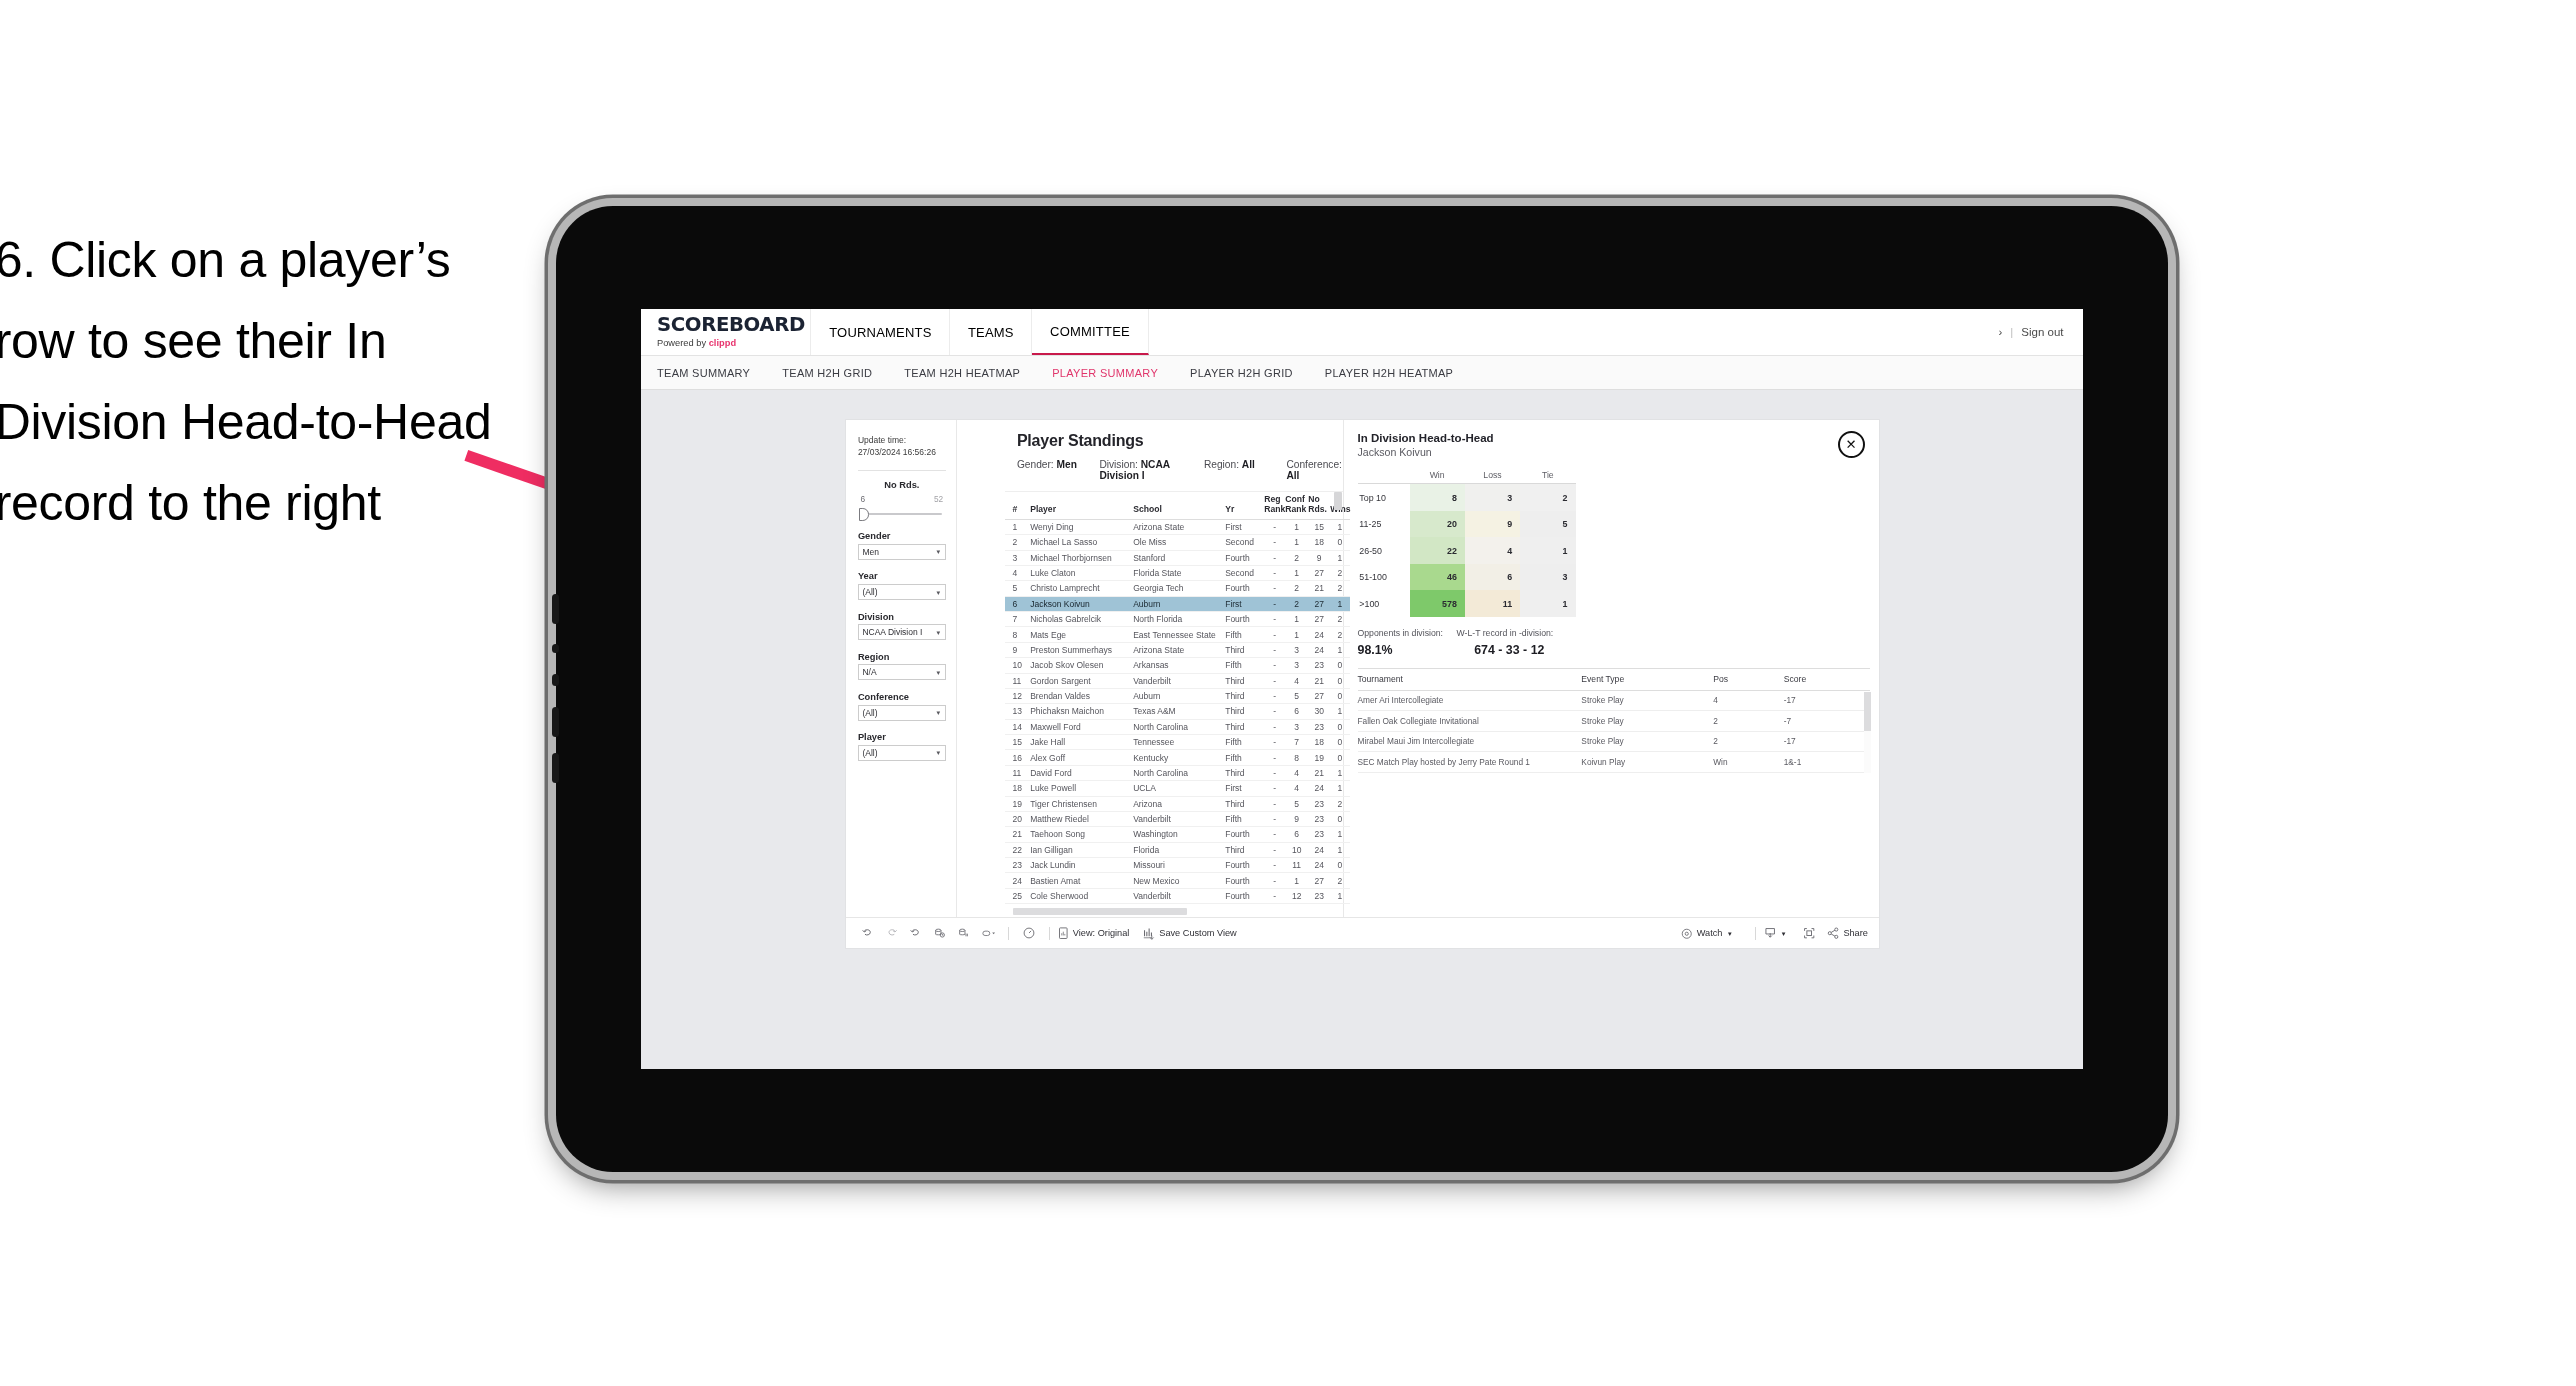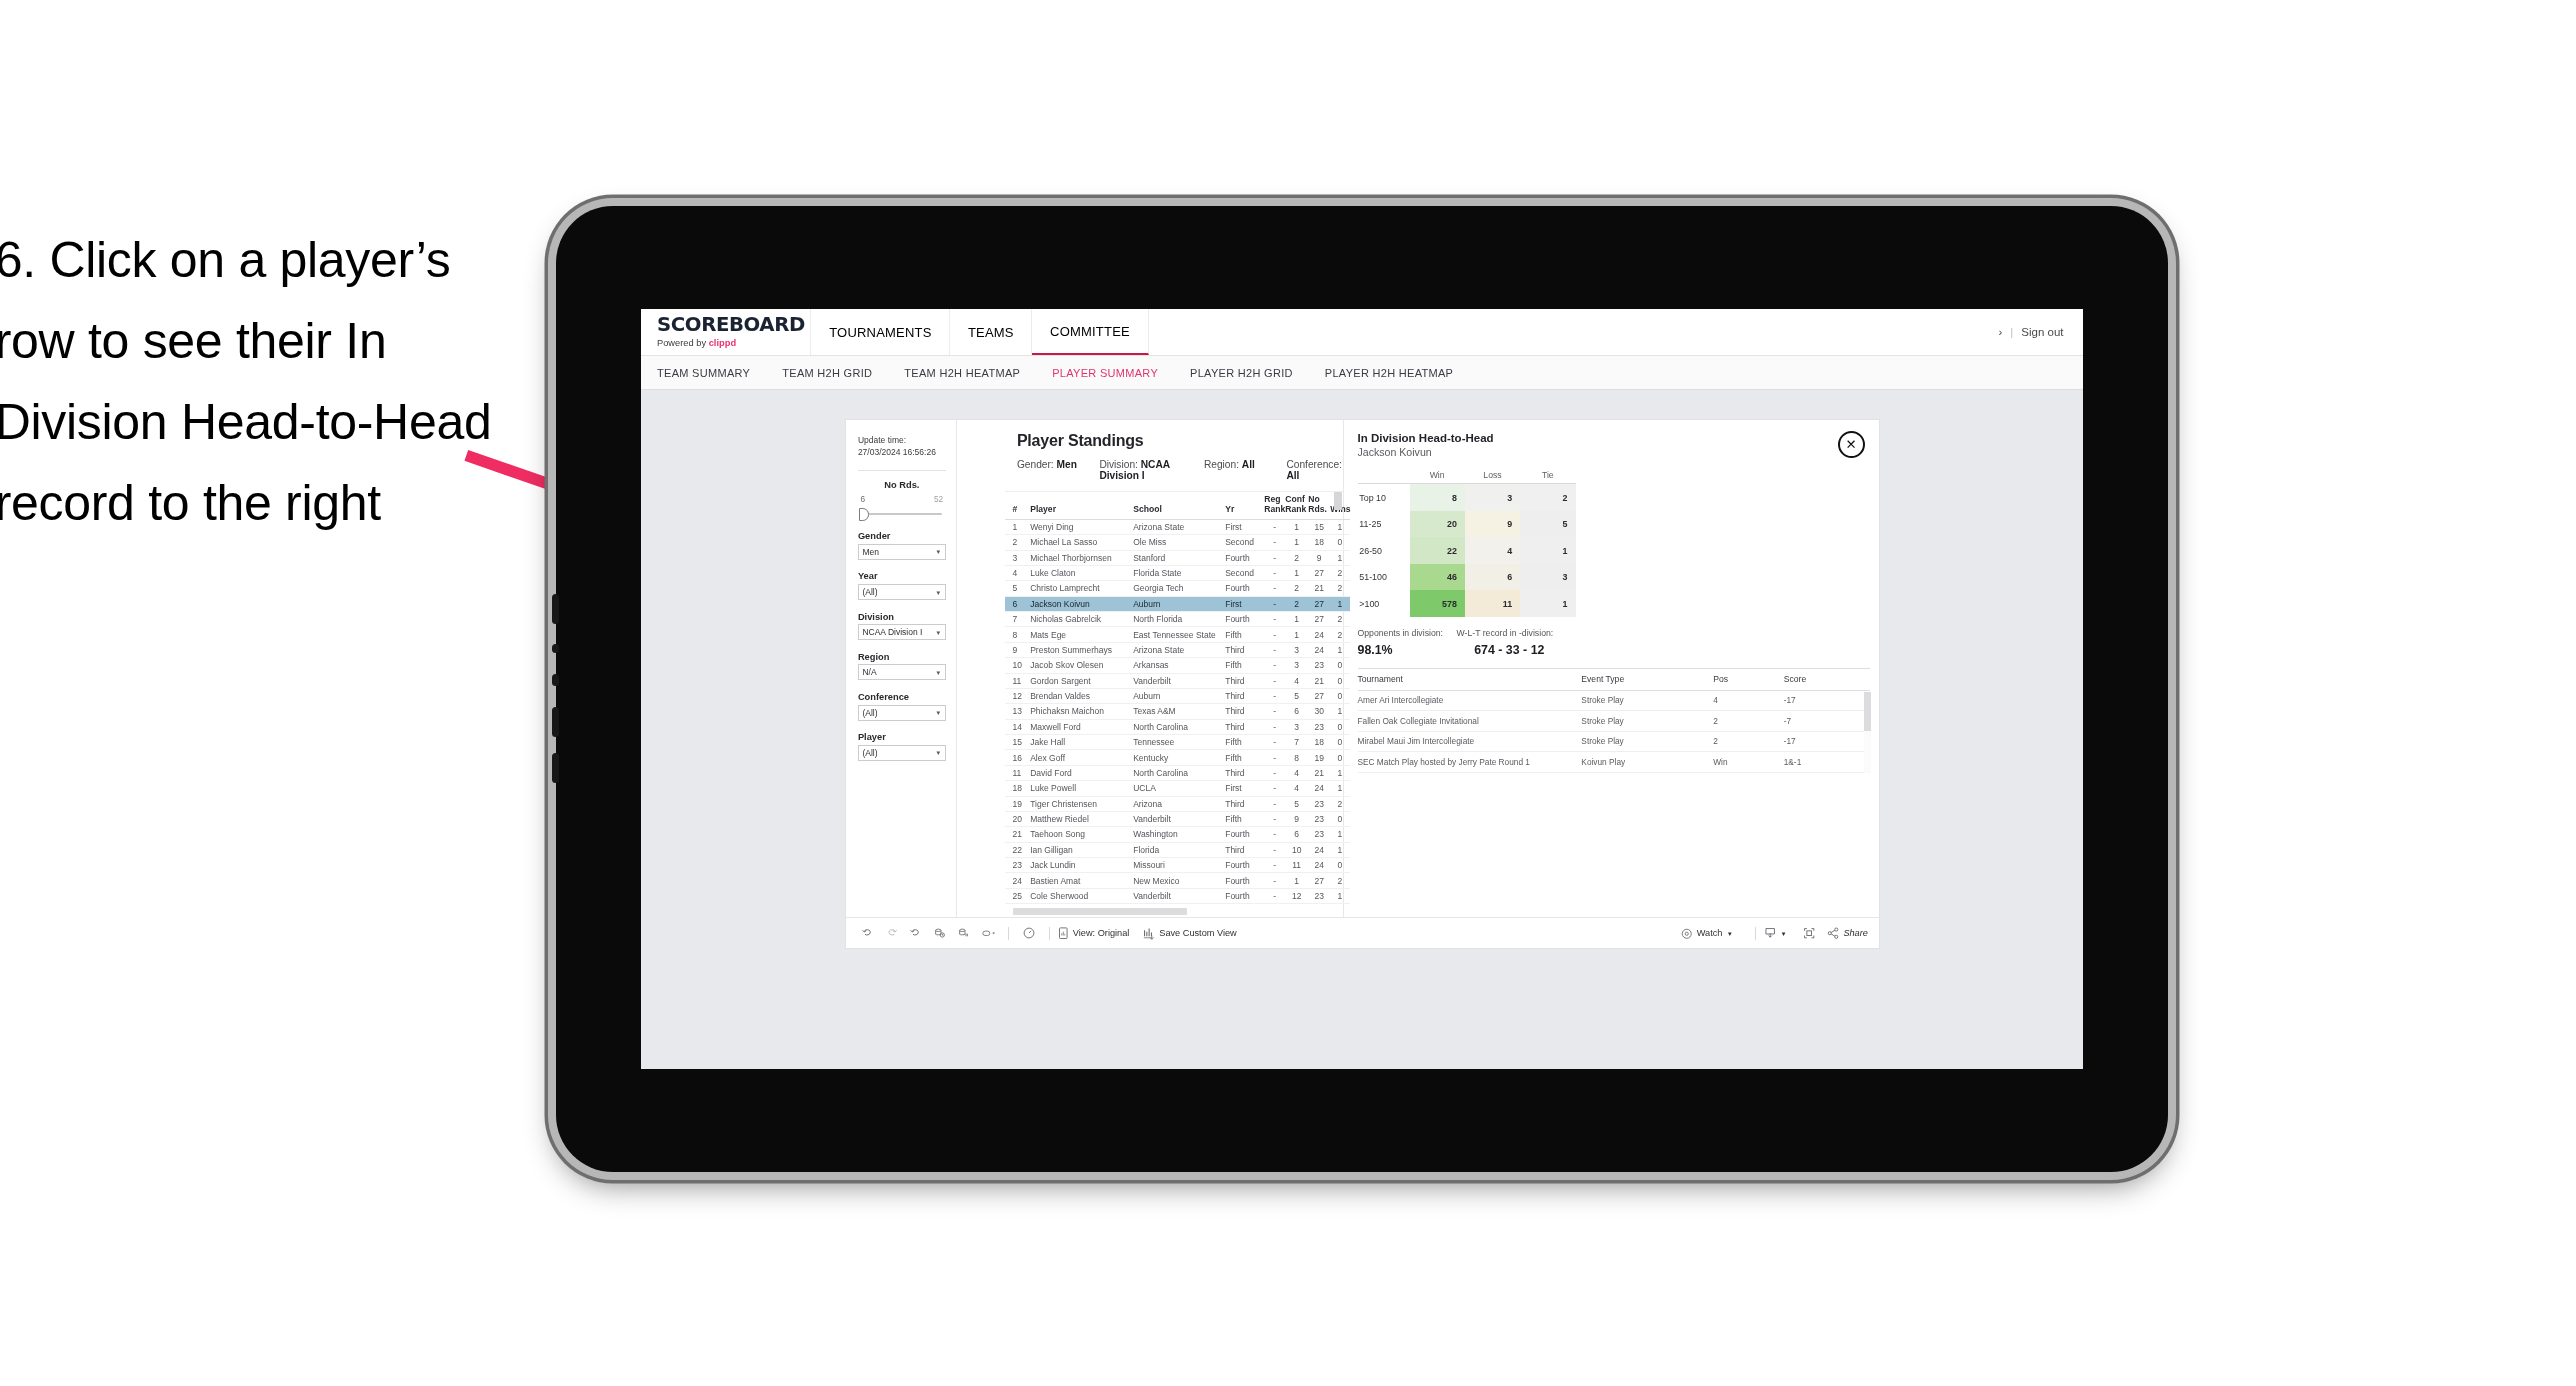--- a/index.html
+++ b/index.html
@@ -692,21 +692,21 @@
                 <path d="M8 8 v5 M5.8 11 l2.2 2.2 l2.2 -2.2"></path>
               </svg>
             <span class="cap">▼</span>
           </div>
           <div class="tb-ic">
             <svg width="12.4" height="12.4" viewBox="0 0 16 16" fill="none" stroke="#6a6a70" stroke-width="1.2">
                 <path d="M2 5 V2 h3 M11 2 h3 v3 M14 11 v3 h-3 M5 14 H2 v-3"></path>
                 <rect x="5" y="5" width="6" height="6"></rect>
               </svg>
           </div>
-          <div class="tb-txt" style="margin-right:0;margin-left:5.3px;font-style:italic;">
+          <div class="tb-txt" style="margin-right:0;margin-left:5.3px;">
             <svg width="12.4" height="12.4" viewBox="0 0 16 16" fill="none" stroke="#6a6a70" stroke-width="1.2">
                 <circle cx="12" cy="3.3" r="2"></circle>
                 <circle cx="12" cy="12.7" r="2"></circle>
                 <circle cx="3.6" cy="8" r="2"></circle>
                 <path d="M5.4 7 L10.2 4.2 M5.4 9 L10.2 11.8"></path>
               </svg>
             <span>Share</span>
           </div>
         </div>
 

